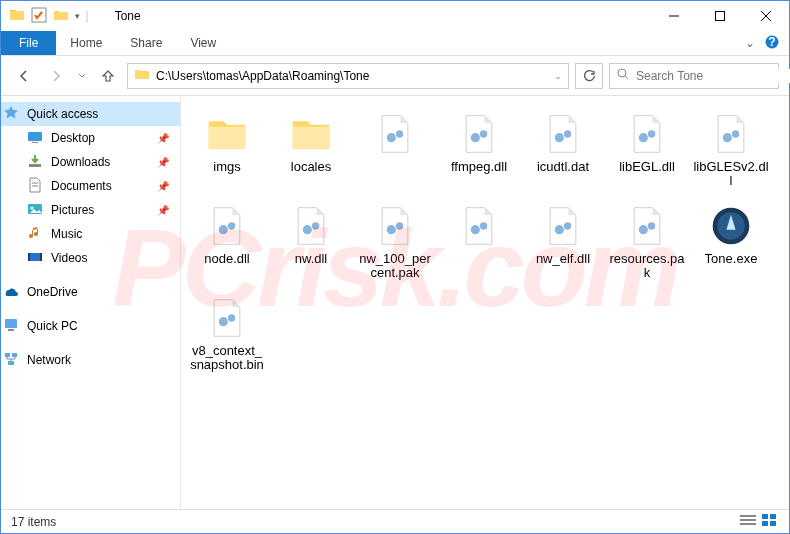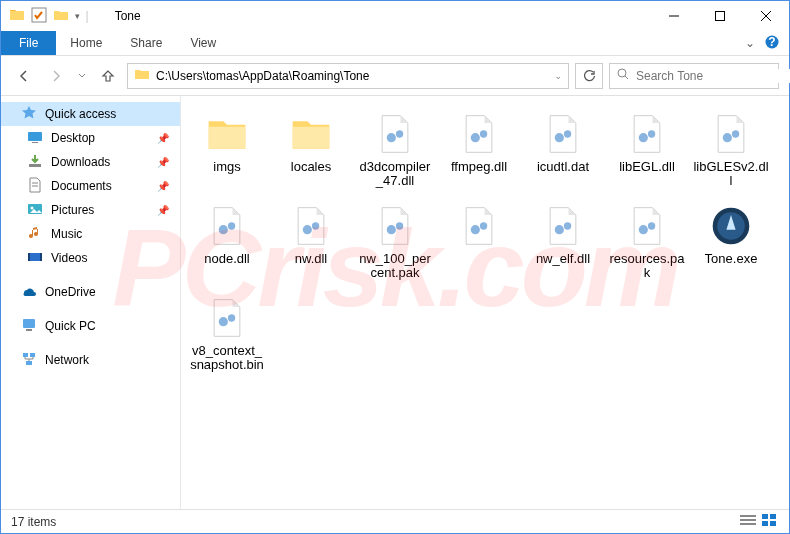--- a/index.html
+++ b/index.html
@@ -19,21 +19,21 @@
 .navbtn { width:26px; height:26px; display:flex; align-items:center; justify-content:center; color:#666; }
 .navbtn.disabled { color:#bbb; }
 .addr { flex:1; height:26px; border:1px solid #ccc; display:flex; align-items:center; padding:0 6px; gap:6px; }
 .addr input { border:none; outline:none; flex:1; font-size:12px; background:transparent; }
 .refresh { width:28px; height:26px; border:1px solid #ccc; display:flex; align-items:center; justify-content:center; }
 .search { width:170px; height:26px; border:1px solid #ccc; display:flex; align-items:center; padding:0 6px; gap:6px; }
 .search input { border:none; outline:none; flex:1; font-size:12px; color:#701a75; }
 .body { flex:1; display:flex; overflow:hidden; }
 .sidebar { width:180px; border-right:1px solid #e8e8e8; padding:6px 0; overflow-y:auto; }
 .side-item { display:flex; align-items:center; height:24px; padding:0 8px 0 26px; gap:8px; position:relative; }
-.side-item.header { padding-left:20px; font-weight:400; }
+.side-item.header { padding-left:2px; font-weight:400; }
 .side-item.selected { background:#cce8ff; }
 .side-item .pin { position:absolute; right:10px; color:#888; font-size:10px; }
 .side-item svg { width:16px; height:16px; flex-shrink:0; }
 .side-spacer { height:10px; }
 .content { flex:1; padding:10px 4px; overflow:auto; display:flex; flex-wrap:wrap; align-content:flex-start; gap:0; }
 .file-item { width:84px; height:92px; display:flex; flex-direction:column; align-items:center; padding:4px; text-align:center; }
 .file-icon { width:48px; height:48px; display:flex; align-items:center; justify-content:center; margin-bottom:2px; }
 .file-label { font-size:13px; line-height:14px; word-break:break-word; max-height:42px; overflow:hidden; }
 .statusbar { height:24px; border-top:1px solid #e1e1e1; display:flex; align-items:center; padding:0 10px; font-size:12px; color:#333; }
 .statusbar .views { margin-left:auto; display:flex; gap:4px; }
@@ -252,21 +252,20 @@
         </div>
         <div class="file-item">
           <div class="file-icon">
             <svg class="folder-svg" viewBox="0 0 48 48">
               <path fill="#fff" stroke="#ccc" d="M10 4h20l8 8v32H10z"></path>
               <path fill="#e5e5e5" d="M30 4l8 8h-8z"></path>
               <circle cx="20" cy="28" r="5" class="dll-gear"></circle>
               <circle cx="29" cy="24" r="4" class="dll-gear"></circle>
             </svg>
           </div>
-          <div class="file-label">d3dcompiler_47.dll</div>
         </div>
         <div class="file-item">
           <div class="file-icon">
             <svg class="folder-svg" viewBox="0 0 48 48">
               <path fill="#fff" stroke="#ccc" d="M10 4h20l8 8v32H10z"></path>
               <path fill="#e5e5e5" d="M30 4l8 8h-8z"></path>
               <circle cx="20" cy="28" r="5" class="dll-gear"></circle>
               <circle cx="29" cy="24" r="4" class="dll-gear"></circle>
             </svg>
           </div>

